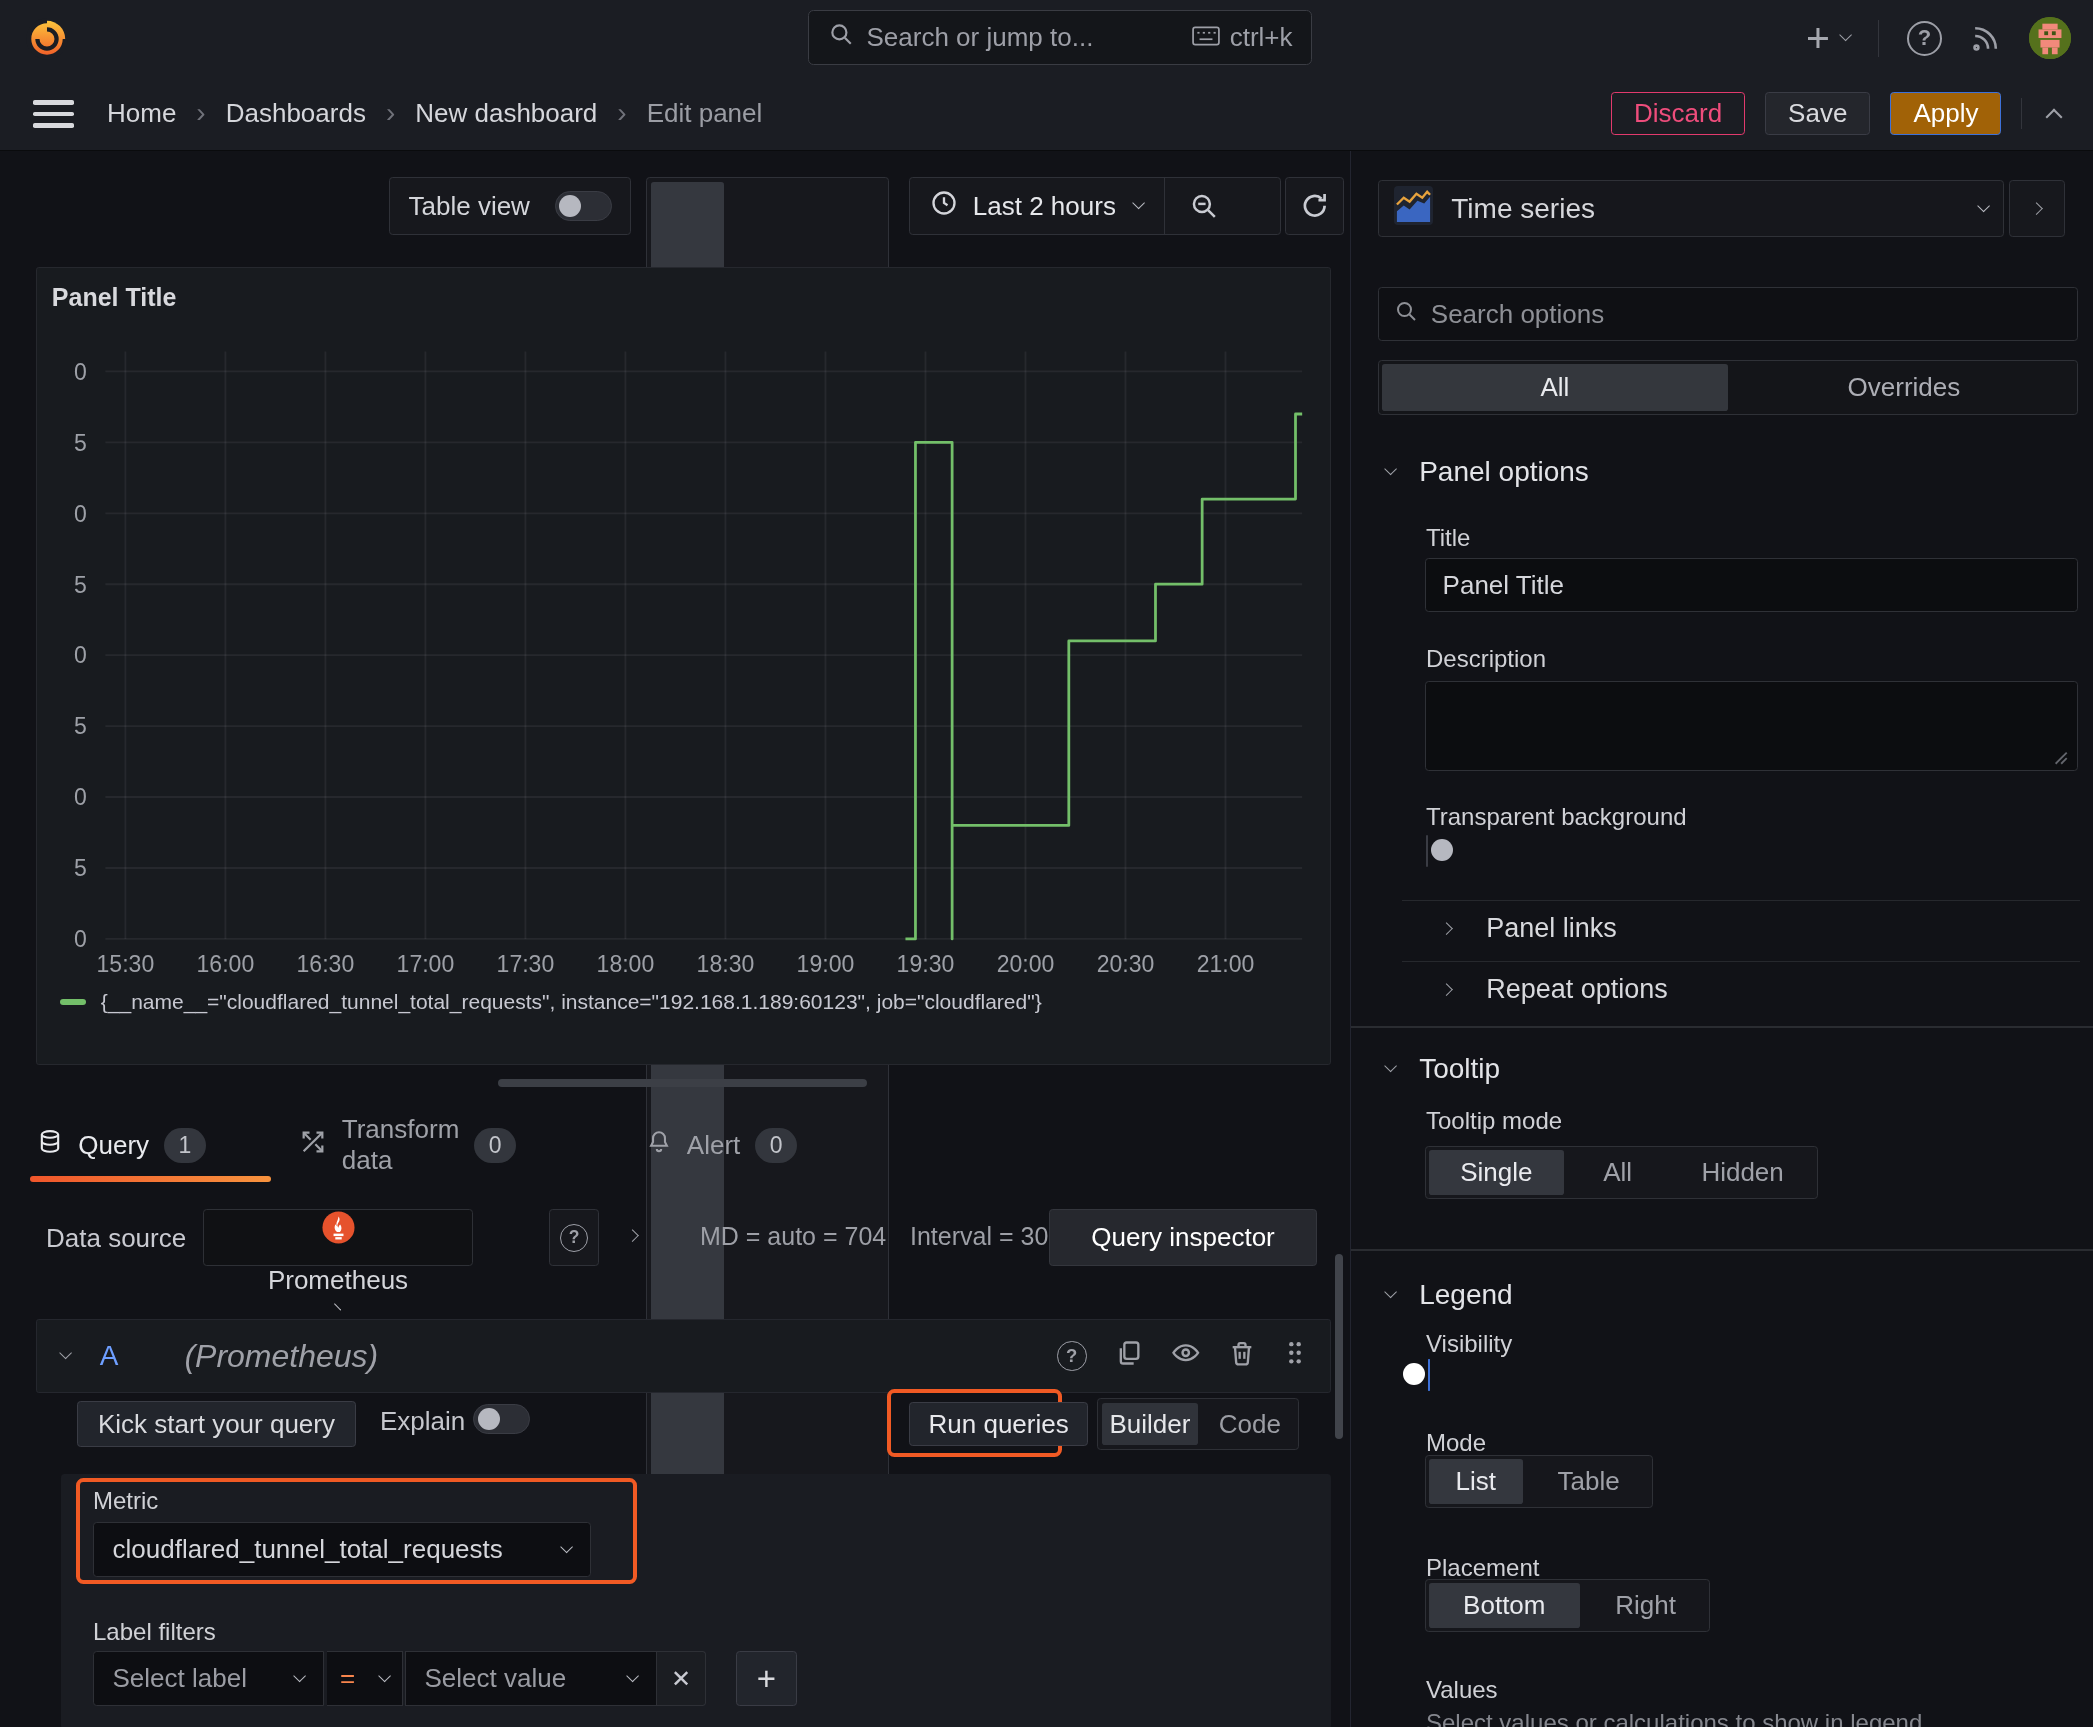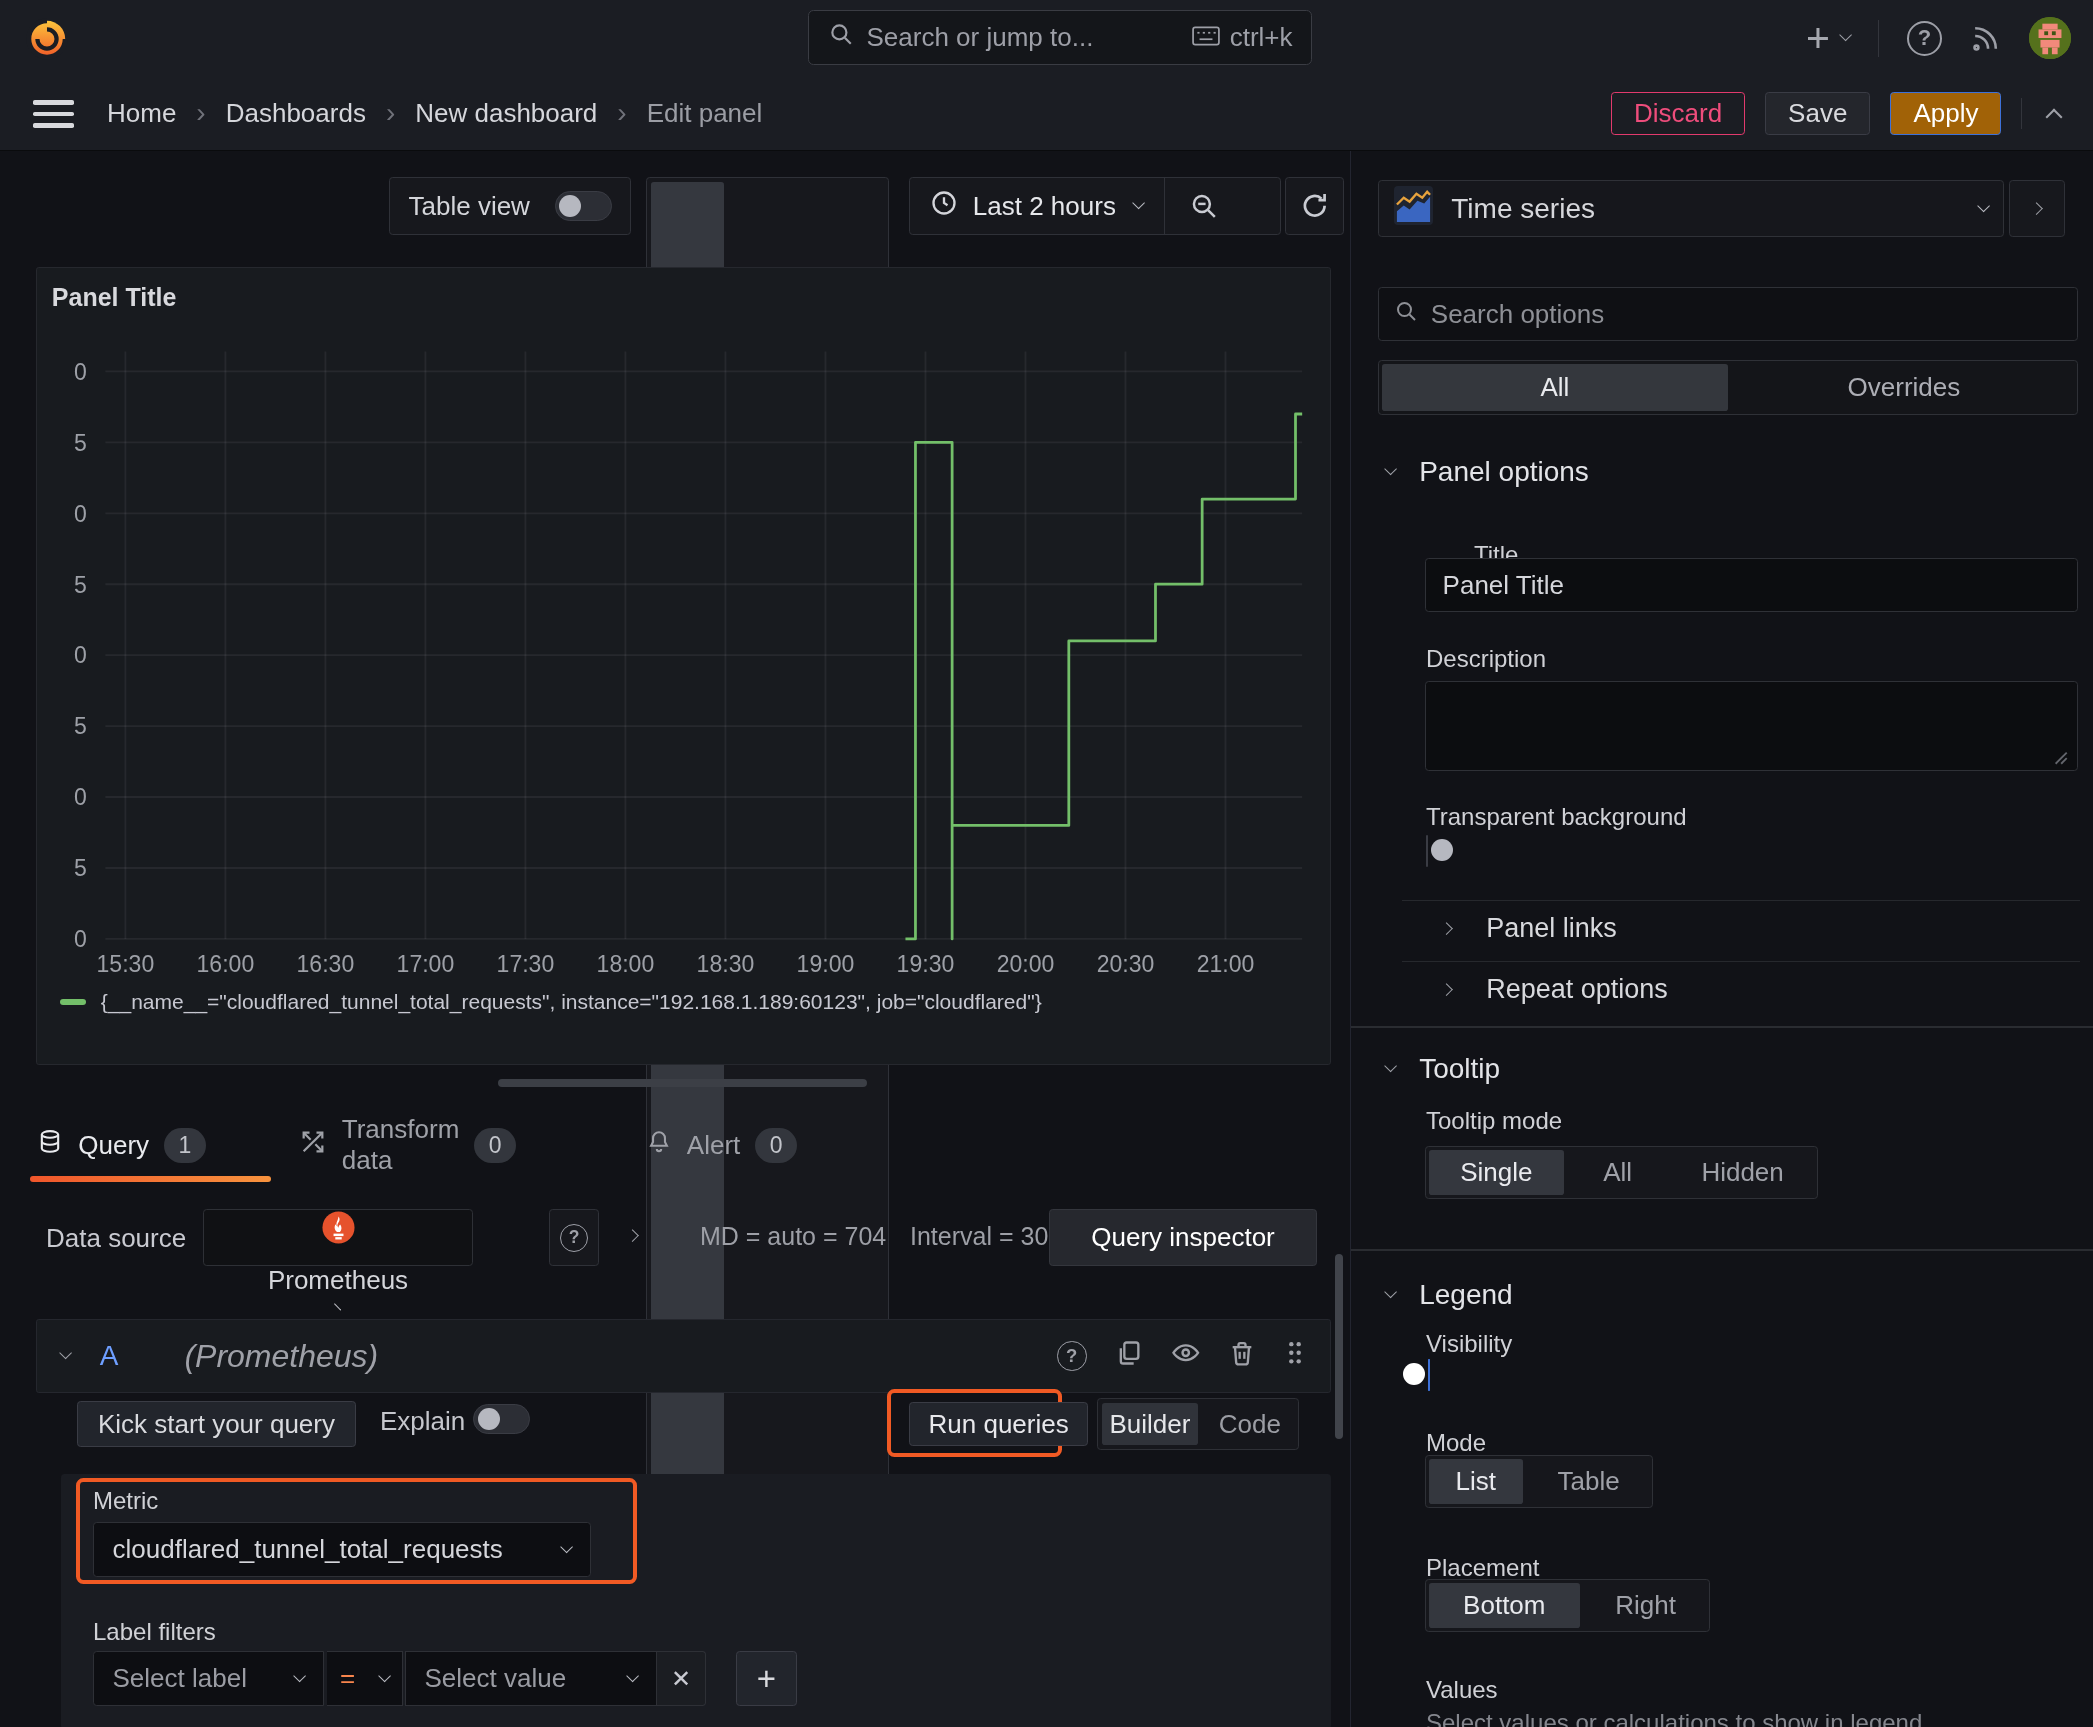--- a/index.html
+++ b/index.html
@@ -539,21 +539,21 @@
     <div class="pane-tabs">
       <span class="opt sel">All</span>
       <span class="opt">Overrides</span>
     </div>
 
     
     <div class="sec-head" style="left:35px; top:305px;">
       <i class="chev down sm"></i>
       <span>Panel options</span>
     </div>
-    <span class="side-label" style="left:75px; top:390px;margin-left:48px;">Title</span>
+    <span class="side-label" style="left:75px; top:373px;">Title</span>
     <input class="side-input" style="top: 407px;" value="Panel Title">
     <span class="side-label" style="left:75px; top:494px;">Description</span>
     <textarea class="side-textarea" style="top: 530px;"></textarea>
     <span class="resize-glyph" style="top:591px;">
       <svg width="18.5" height="18.5" viewBox="0 0 20 20" stroke="#64666d" stroke-width="2">
         <line x1="5" y1="17" x2="17" y2="5"></line>
           <line x1="11" y1="17" x2="17" y2="11"></line>
       </svg>
     </span>
     <span class="side-label" style="left:75px; top:652px;">Transparent background</span>

